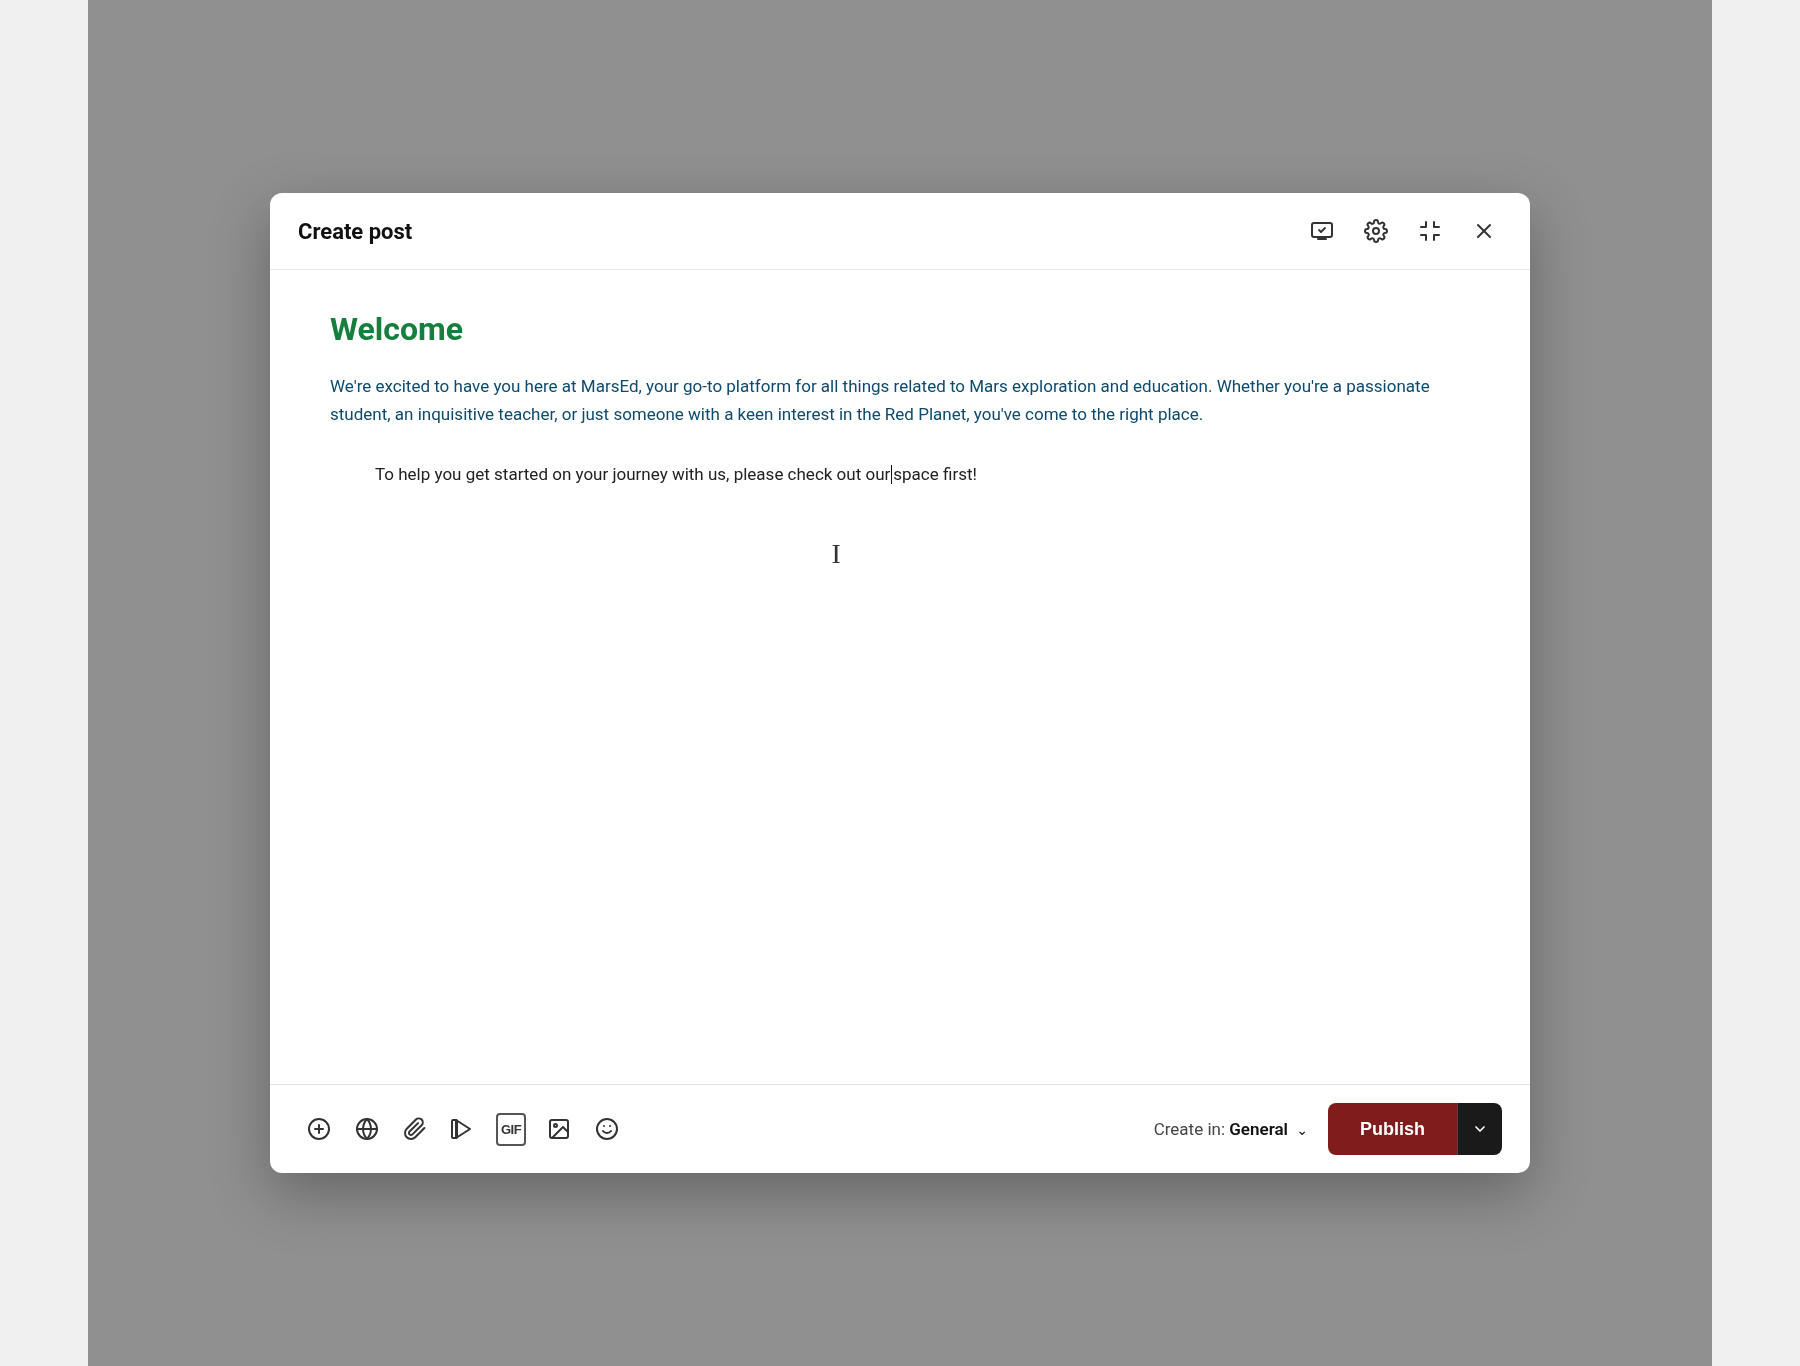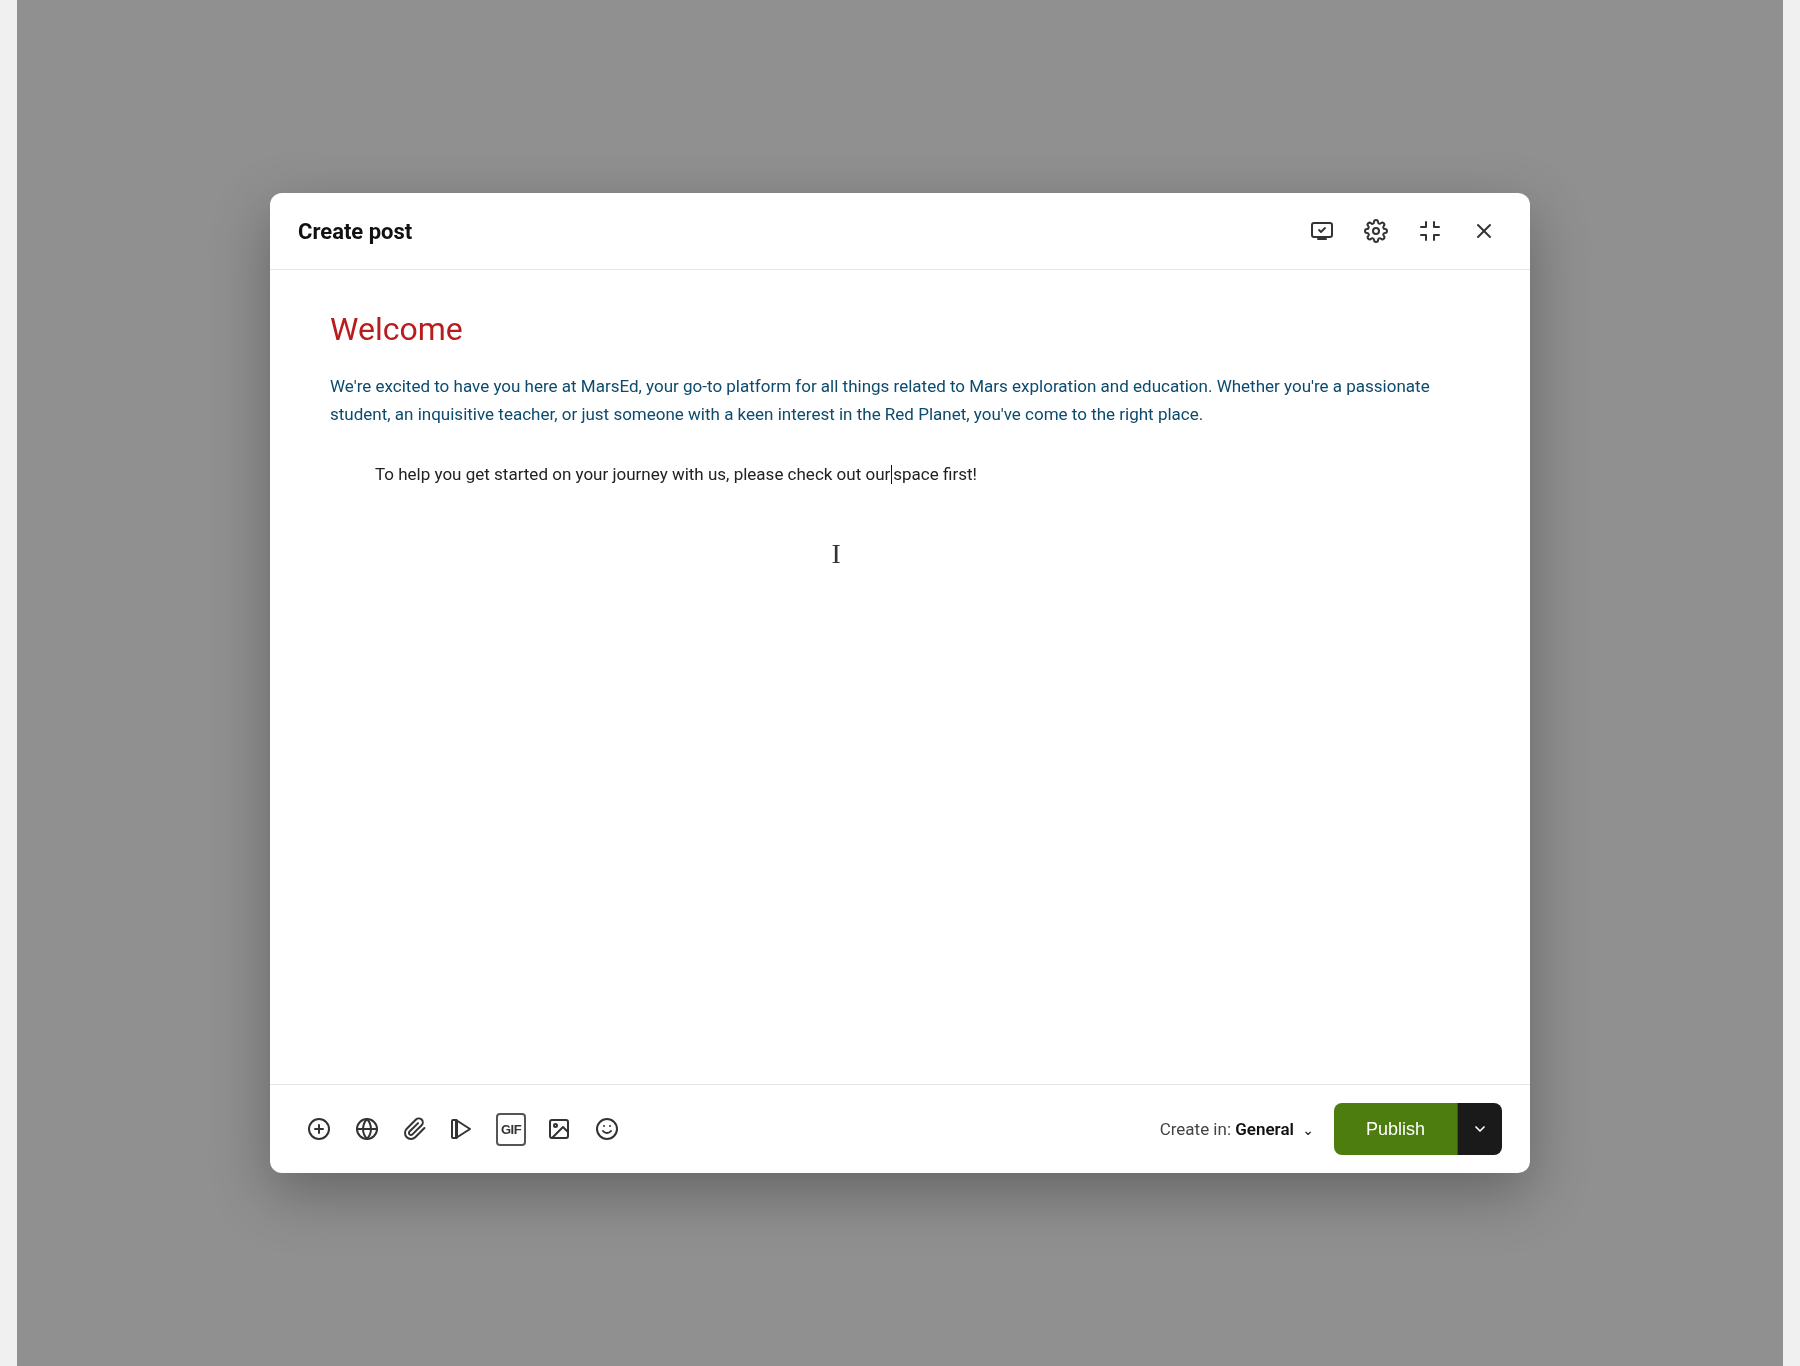--- a/index.html
+++ b/index.html
@@ -12,21 +12,21 @@
       width: 1800px;
       height: 1366px;
       background: #f0f0f0;
       display: flex;
       align-items: center;
       justify-content: center;
       font-family: -apple-system, BlinkMacSystemFont, 'Segoe UI', Roboto, sans-serif;
     }
 
     .modal-overlay {
-      width: 1766px;
+      width: 1624px;
       height: 1366px;
       background: rgba(0,0,0,0.4);
       display: flex;
       align-items: center;
       justify-content: center;
     }
 
     .modal {
       width: 1260px;
       height: 980px;
@@ -75,22 +75,22 @@
 
     .modal-body {
       flex: 1;
       padding: 40px 60px 20px 60px;
       overflow-y: auto;
       cursor: text;
     }
 
     .post-heading {
       font-size: 32px;
-      font-weight: 400;
-      color: #b91c1c;
+      font-weight: 700;
+      color: #15803d;
       margin-bottom: 24px;
     }
 
     .post-paragraph {
       font-size: 17px;
       line-height: 1.65;
       color: #0c4a6e;
       margin-bottom: 32px;
     }
 
@@ -173,26 +173,26 @@
       font-weight: 600;
     }
 
     .posting-chevron {
       color: #111;
       font-size: 14px;
       margin-left: 4px;
     }
 
     .publish-btn {
-      background: #4d7c0f;
+      background: #7f1d1d;
       color: #ffffff;
       border: none;
       padding: 14px 32px;
       font-size: 18px;
-      font-weight: 400;
+      font-weight: 700;
       cursor: pointer;
       border-radius: 8px 0 0 8px;
       height: 52px;
     }
 
     .publish-dropdown-btn {
       background: #1a1a1a;
       color: #ffffff;
       border: none;
       border-left: 1px solid rgba(255,255,255,0.2);

